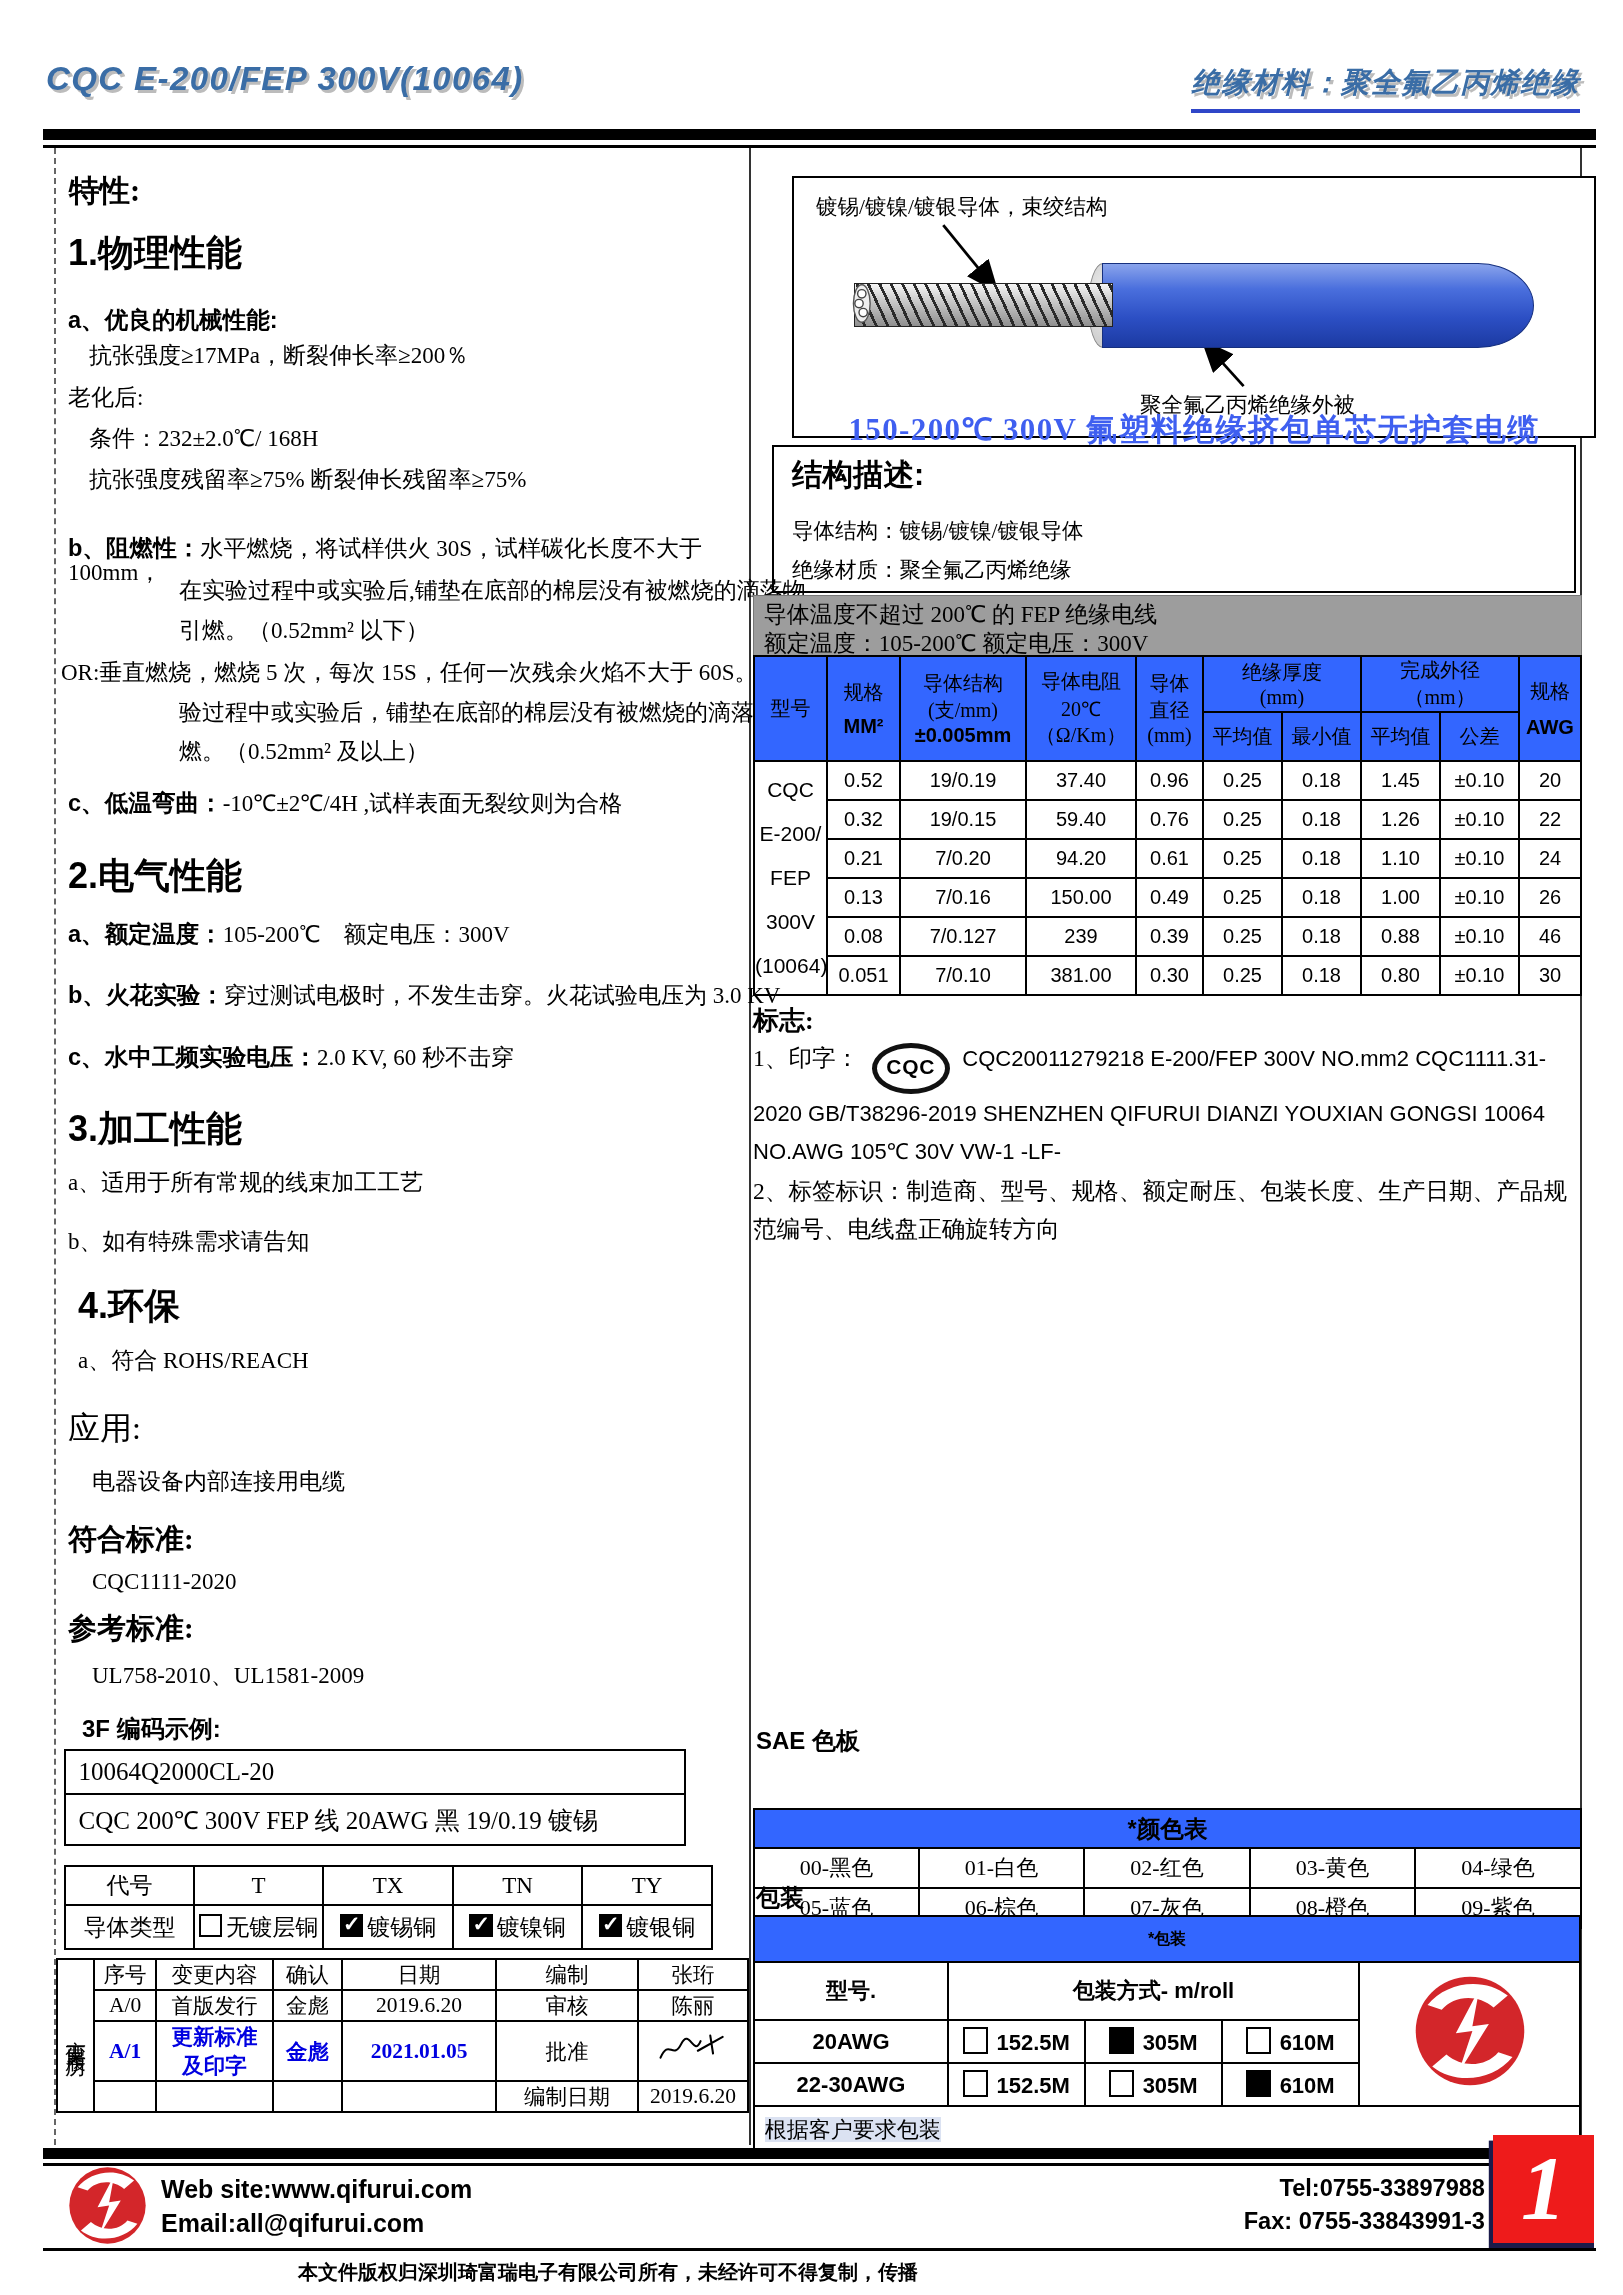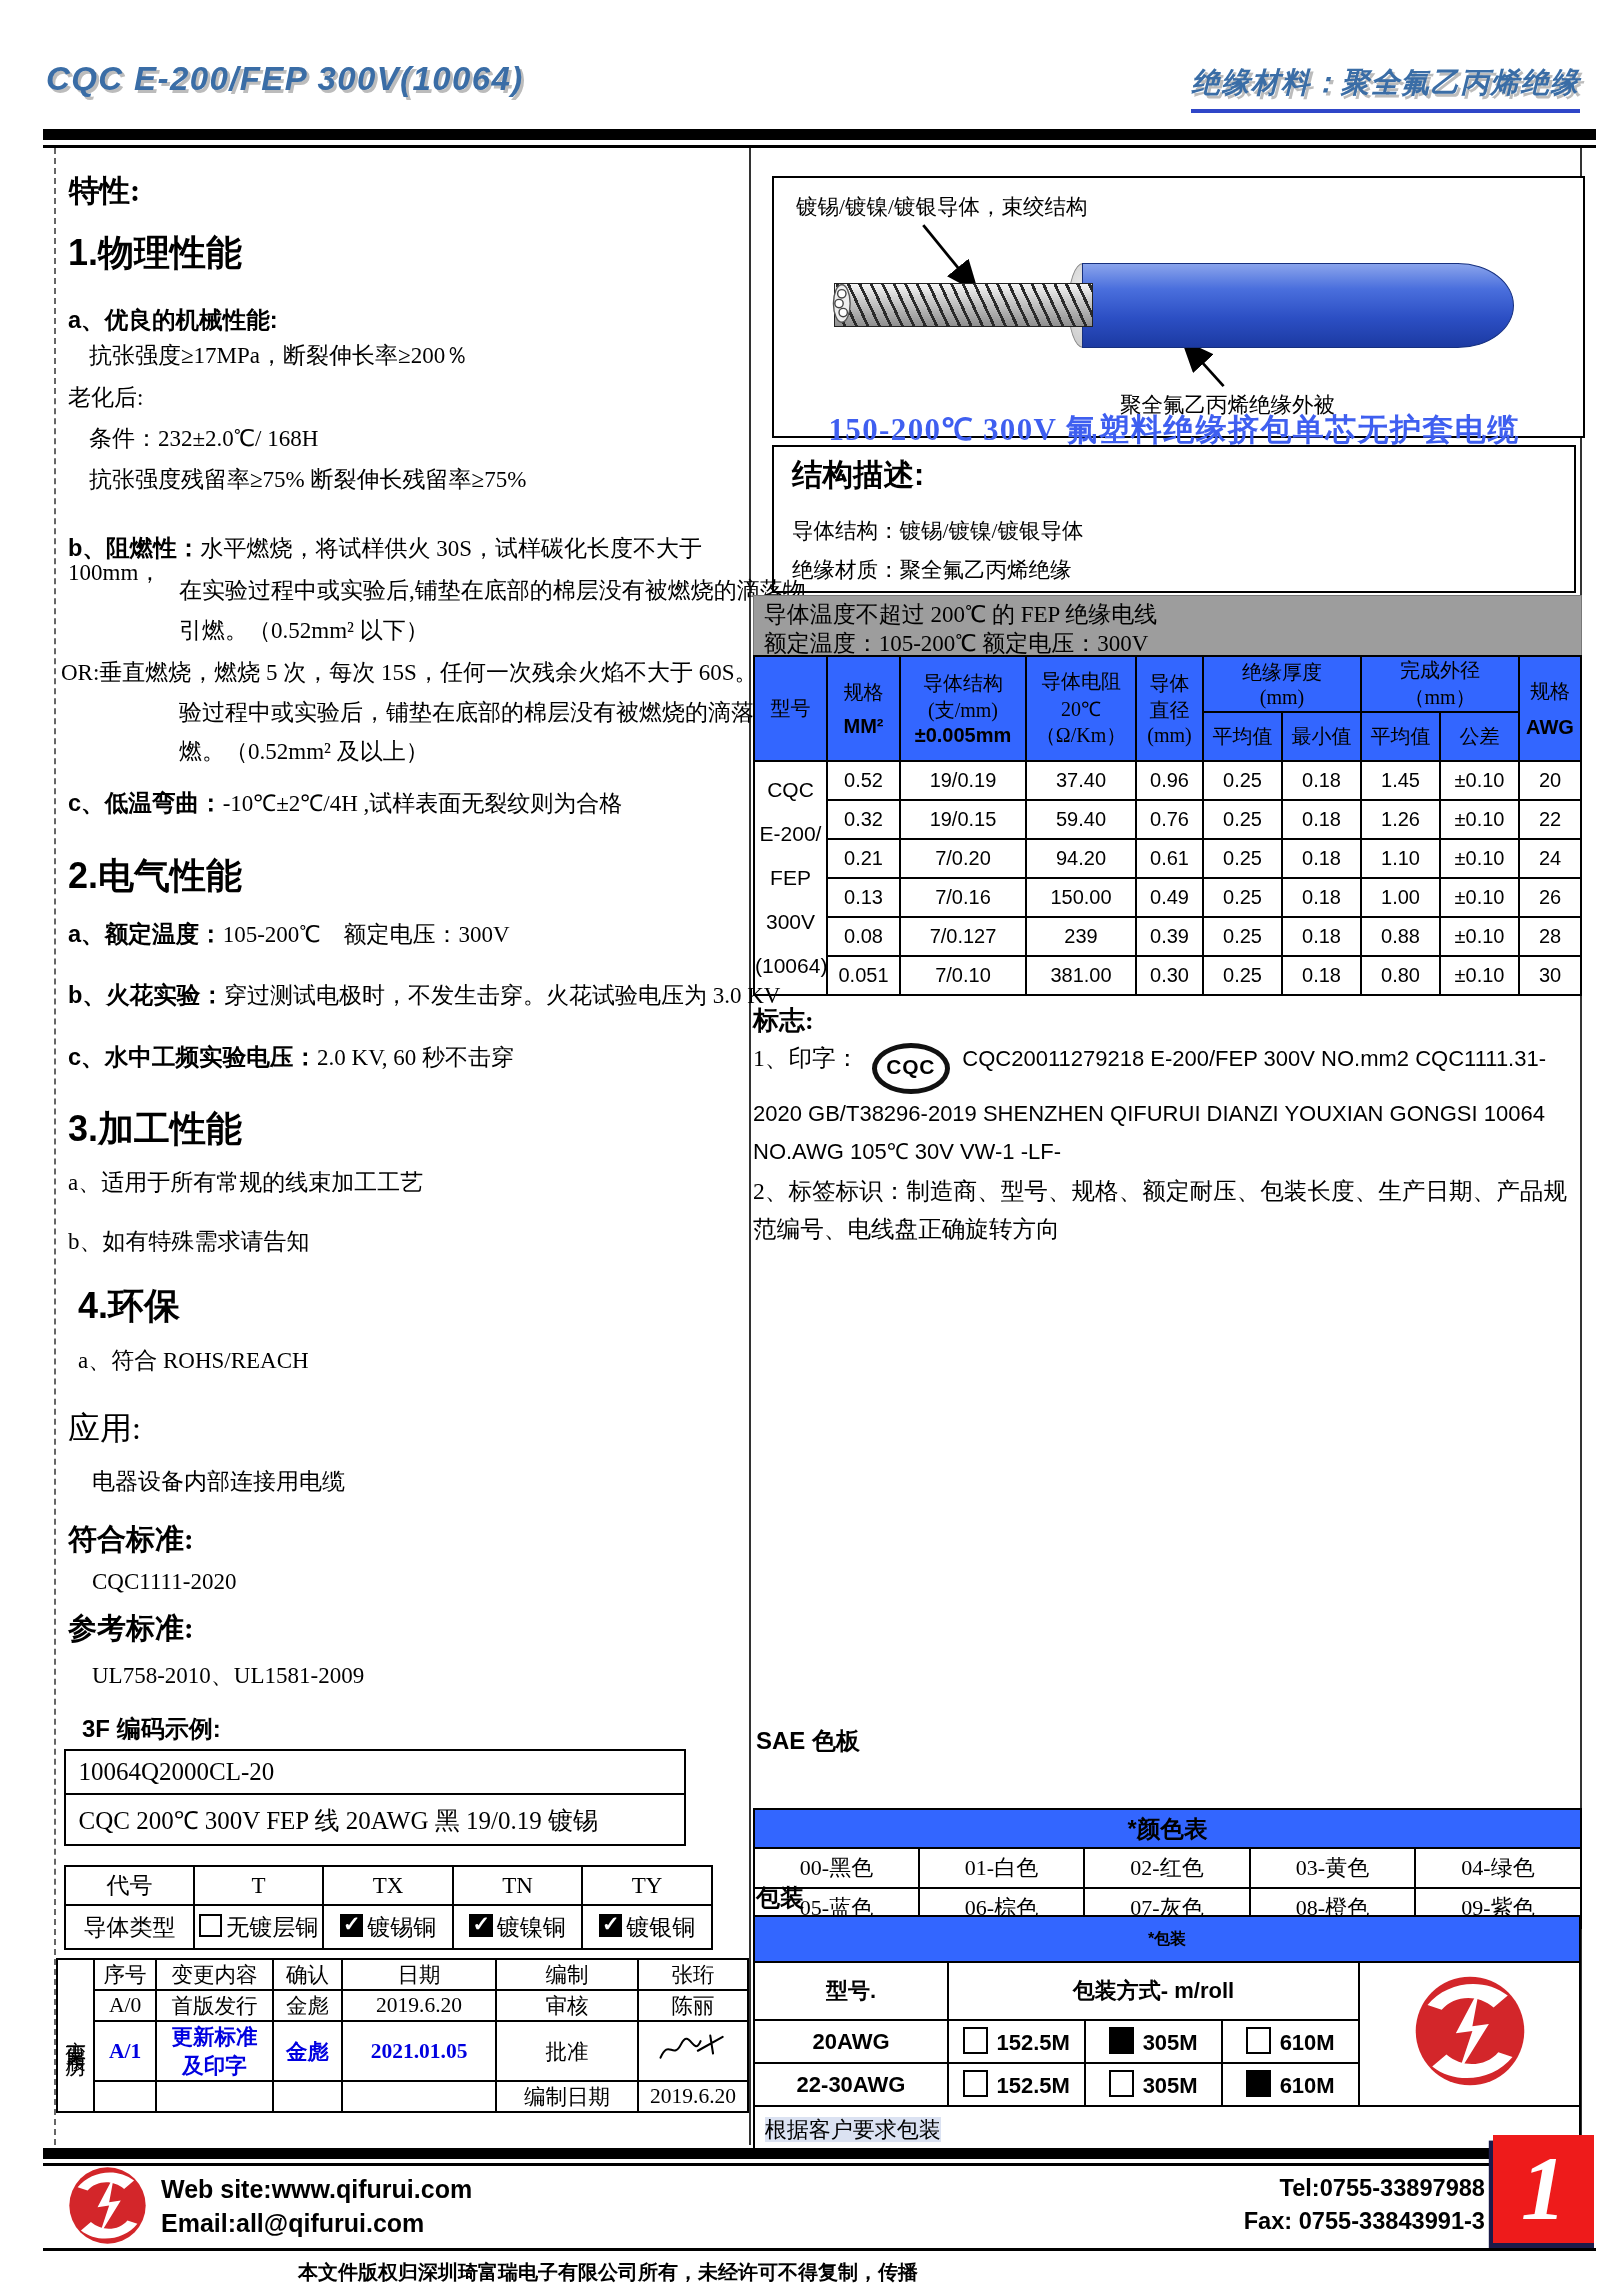--- a/index.html
+++ b/index.html
@@ -218,21 +218,21 @@
       <td></td>
       <td></td>
       <td></td>
       <td></td>
       <td>编制日期</td>
       <td>2019.6.20</td>
     </tr>
   </tbody>
     </table>
 
-  <div class="abs cable-box" style="left:772px;top:176px;width:800px;height:258px;padding-left:9px;">
+  <div class="abs cable-box" style="left:792px;top:176px;width:800px;height:258px;">
     <div class="abs serif" style="left:22px;top:14px;font-size:21.5px;">镀锡/镀镍/镀银导体，束绞结构</div>
 
     <svg class="abs" style="left:0;top:0;" width="800" height="258" viewBox="0 0 1153 372">
       <defs>
         <marker id="ah" markerWidth="12" markerHeight="10" refX="10" refY="5" orient="auto">
           <polygon points="0 0, 12 5, 0 10" fill="#000"></polygon>
         </marker>
       </defs>
       <line x1="215" y1="68" x2="290" y2="160" stroke="#000" stroke-width="4" marker-end="url(#ah)"></line>
       <line x1="648" y1="300" x2="592" y2="238" stroke="#000" stroke-width="4" marker-end="url(#ah)"></line>
@@ -372,21 +372,21 @@
     </tr>
     <tr style="height:39px;">
       <td>0.08</td>
       <td>7/0.127</td>
       <td>239</td>
       <td>0.39</td>
       <td>0.25</td>
       <td>0.18</td>
       <td>0.88</td>
       <td>±0.10</td>
-      <td>28</td>
+      <td>46</td>
     </tr>
     <tr style="height:39px;">
       <td>0.051</td>
       <td>7/0.10</td>
       <td>381.00</td>
       <td>0.30</td>
       <td>0.25</td>
       <td>0.18</td>
       <td>0.80</td>
       <td>±0.10</td>

